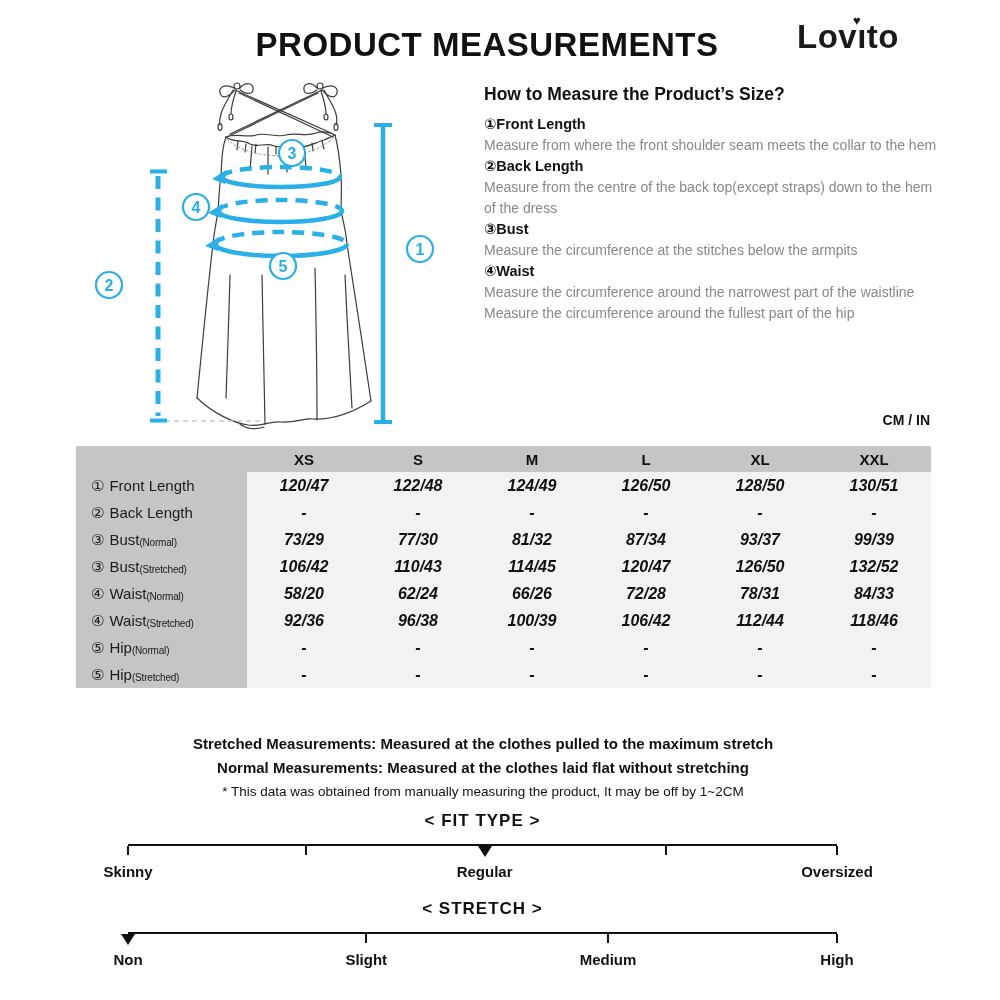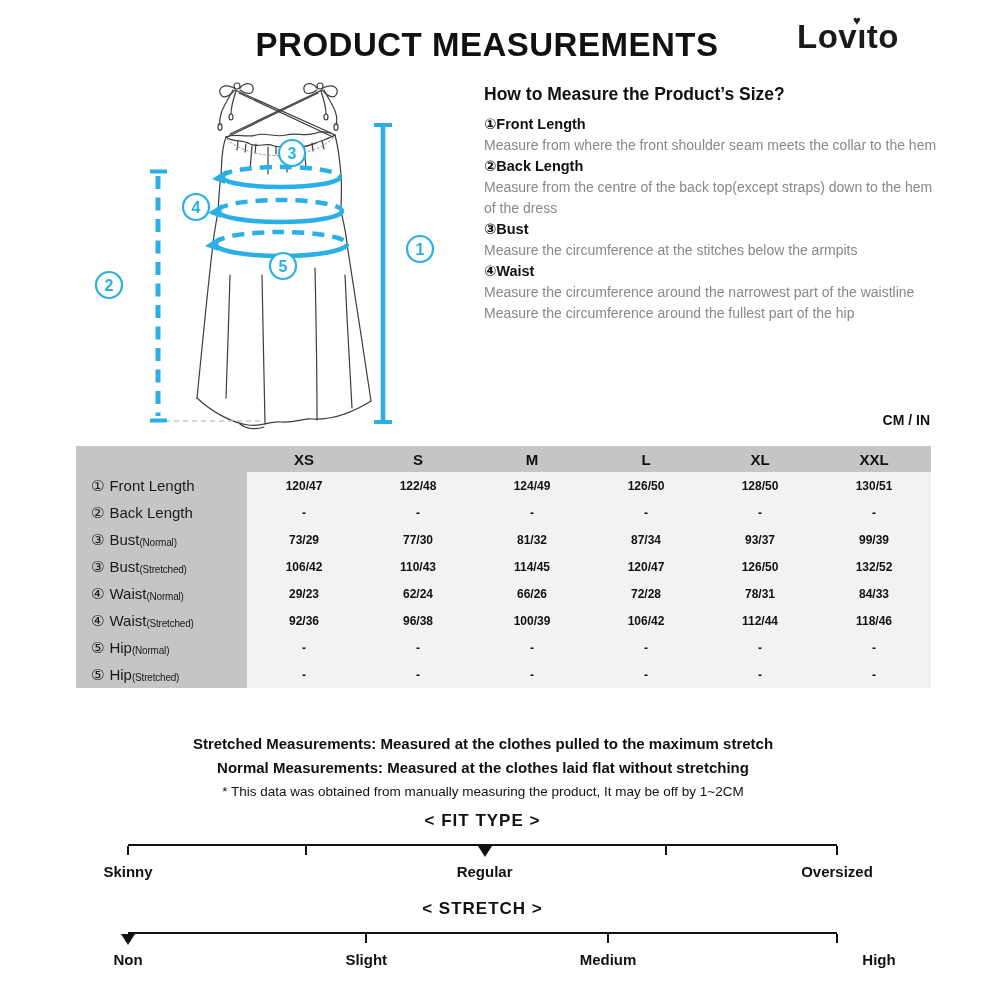--- a/index.html
+++ b/index.html
@@ -44,21 +44,21 @@
 
   .size-table{
     position:absolute;left:76px;top:446px;width:855px;
     display:grid;grid-template-columns:171px repeat(6,1fr);
   }
   .tcell{display:flex;align-items:center;justify-content:center;}
   .th{height:26px;background:var(--thead);font-weight:bold;font-size:15px;}
   .trl{height:27px;background:var(--thead);justify-content:flex-start;padding-left:15px;font-size:15px;color:#1a1a1a;}
   .trl .cnum{font-size:15px;margin-right:5px;}
   .trl .sub{font-size:10px;margin-top:5px;letter-spacing:-0.2px;}
-  .tv{height:27px;background:var(--tcell);font-weight:bold;font-size:12px;}
+  .tv{height:27px;background:var(--tcell);font-weight:bold;font-size:16px;font-style:italic;}
 
   .notes{position:absolute;top:732px;left:0;width:966px;text-align:center;color:#111;}
   .note-main{font-size:15px;font-weight:bold;line-height:24px;}
   .note-small{font-size:13.5px;line-height:23px;font-weight:normal;}
 
   .scale{position:absolute;left:128px;width:709px;height:80px;}
   .s-title{text-align:center;font-size:17px;font-weight:bold;letter-spacing:1px;color:#111;}
   .s-line{position:relative;margin-top:13px;height:12px;border-top:2.5px solid #111;}
   .s-tick{position:absolute;top:0;width:2px;height:9px;background:#111;}
   .s-marker{position:absolute;top:0;width:0;height:0;
@@ -225,21 +225,21 @@
     <div class="tcell tv">93/37</div>
     <div class="tcell tv">99/39</div>
     <div class="tcell trl"><span class="cnum">③</span>Bust<span class="sub">(Stretched)</span></div>
     <div class="tcell tv">106/42</div>
     <div class="tcell tv">110/43</div>
     <div class="tcell tv">114/45</div>
     <div class="tcell tv">120/47</div>
     <div class="tcell tv">126/50</div>
     <div class="tcell tv">132/52</div>
     <div class="tcell trl"><span class="cnum">④</span>Waist<span class="sub">(Normal)</span></div>
-    <div class="tcell tv">29/23</div>
+    <div class="tcell tv">58/20</div>
     <div class="tcell tv">62/24</div>
     <div class="tcell tv">66/26</div>
     <div class="tcell tv">72/28</div>
     <div class="tcell tv">78/31</div>
     <div class="tcell tv">84/33</div>
     <div class="tcell trl"><span class="cnum">④</span>Waist<span class="sub">(Stretched)</span></div>
     <div class="tcell tv">92/36</div>
     <div class="tcell tv">96/38</div>
     <div class="tcell tv">100/39</div>
     <div class="tcell tv">106/42</div>
@@ -287,15 +287,15 @@
     <div class="s-line">
       <div class="s-tick" style="left: calc(33.6% - 1px);"></div>
       <div class="s-tick" style="left: calc(67.7% - 1px);"></div>
       <div class="s-tick" style="left: calc(100% - 1px);"></div>
       <div class="s-marker" style="left: calc(0% - 7px);"></div>
     </div>
     <div class="s-labels">
       <span style="left: 0%;">Non</span>
       <span style="left: 33.6%;">Slight</span>
       <span style="left: 67.7%;">Medium</span>
-      <span style="left: 100%; margin-left: 42px;">High</span>
+      <span style="left: 100%;">High</span>
     </div>
   </div>
 
 </body></html>

